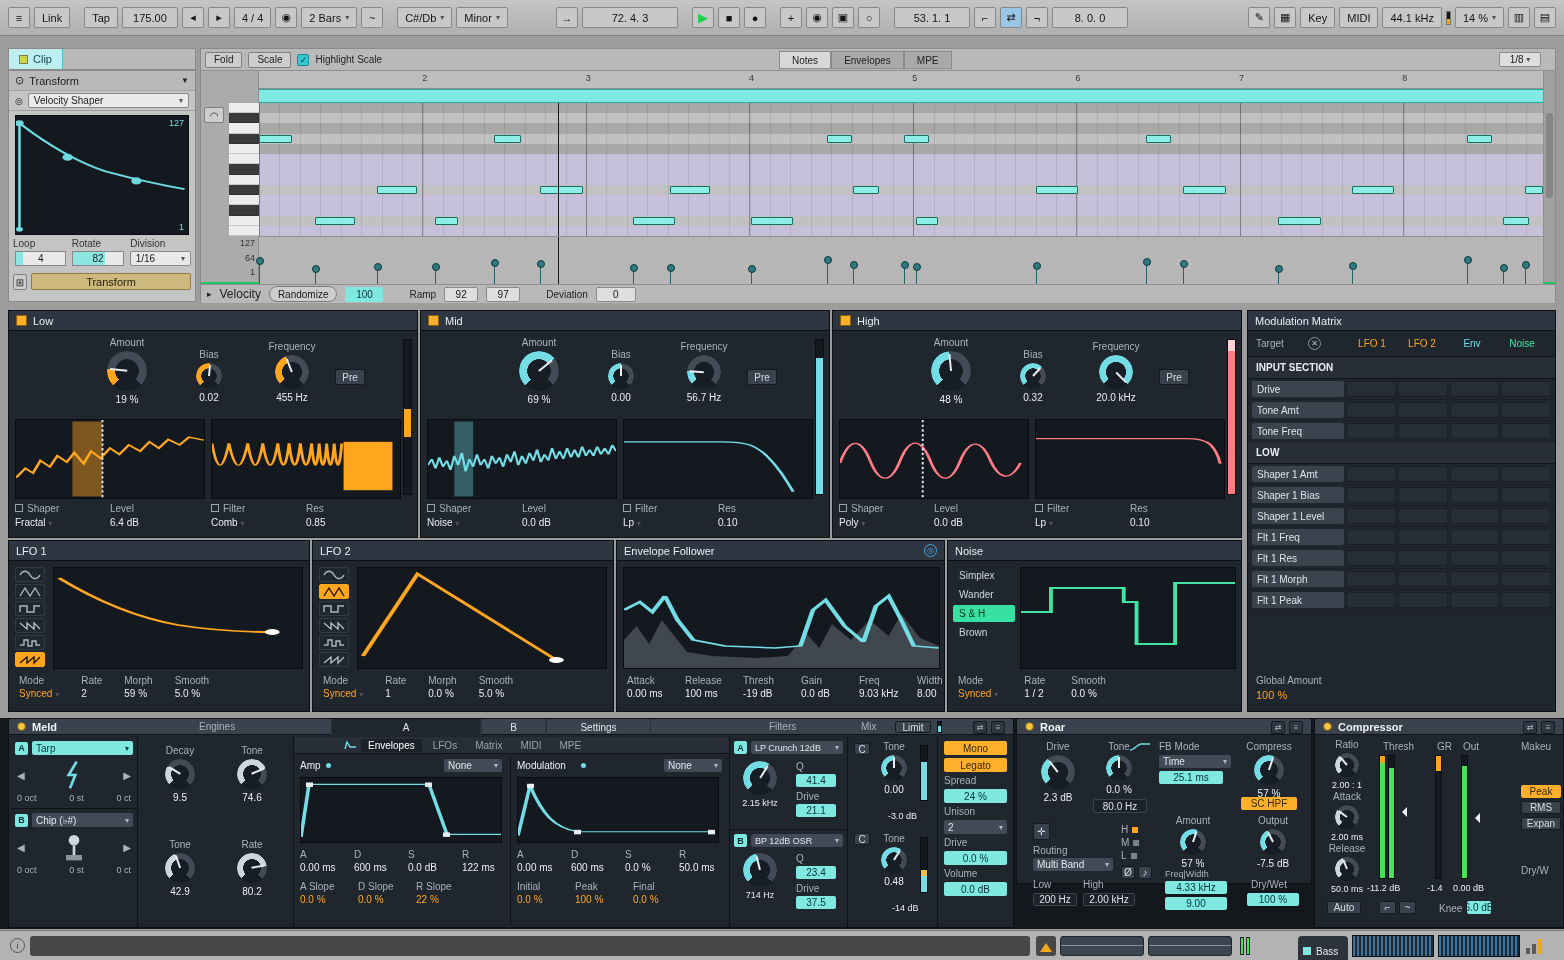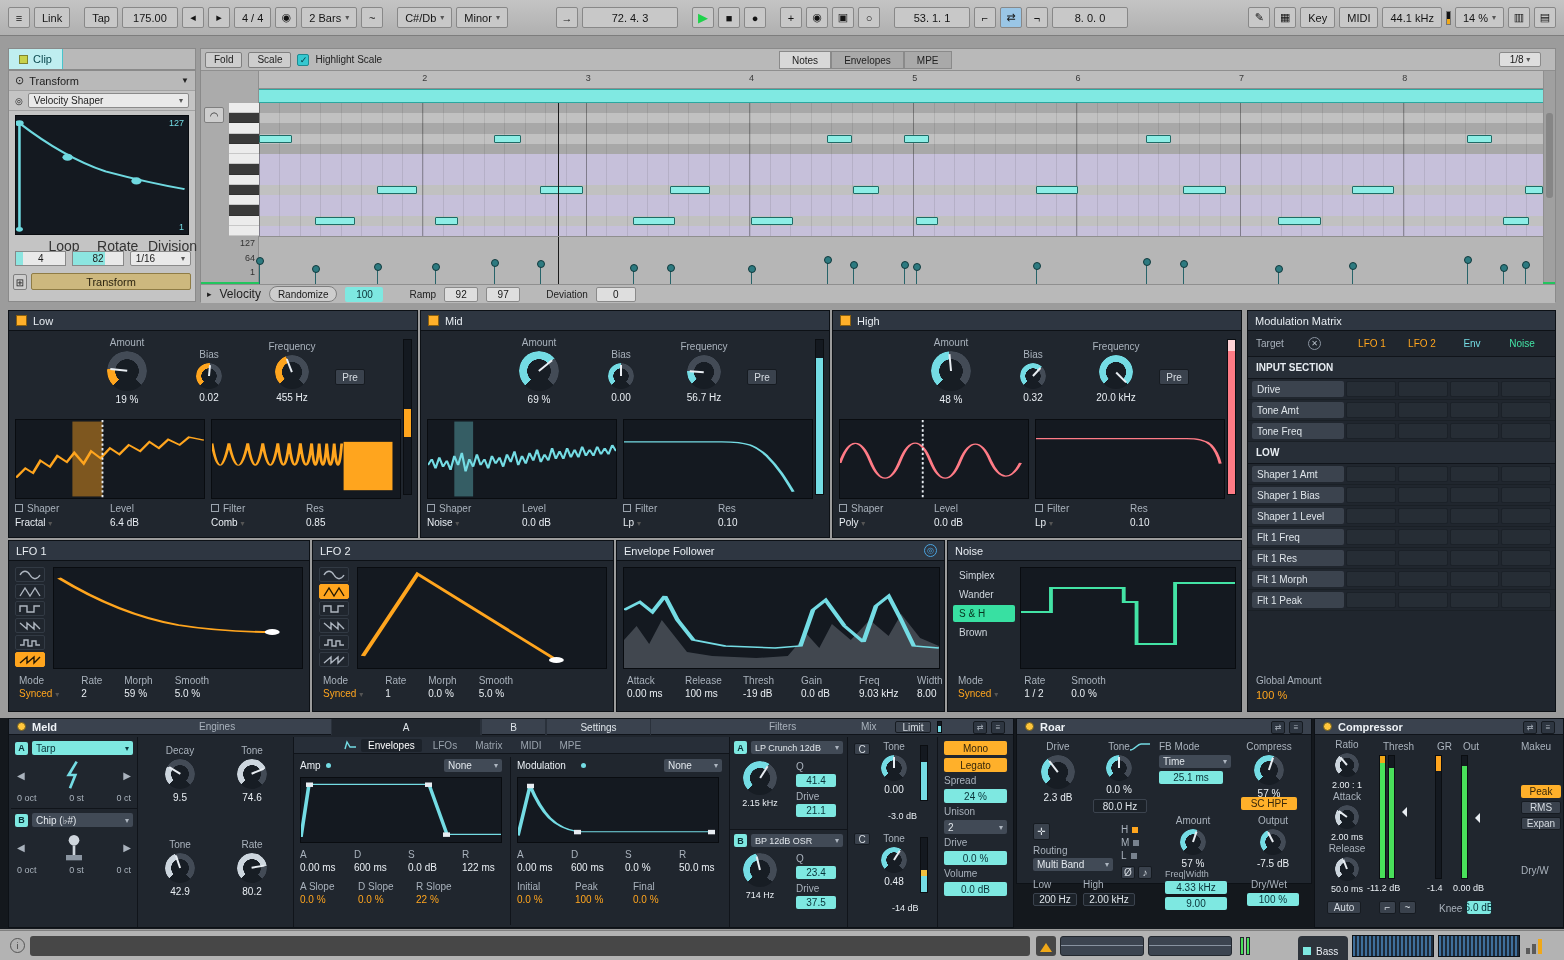--- a/index.html
+++ b/index.html
@@ -193,21 +193,21 @@
       <line x1="2" y1="96" x2="2" y2="5" stroke="#6fd9e0" stroke-width="1.5"></line>
       <path d="M2,6 C18,24 34,38 52,47 C70,54 86,59 98,62" fill="none" stroke="#6fd9e0" stroke-width="1.6"></path>
       <circle cx="2" cy="6" r="2.5" fill="#6fd9e0"></circle>
         <circle cx="30" cy="35" r="3" fill="#6fd9e0"></circle>
         <circle cx="70" cy="55" r="3" fill="#6fd9e0"></circle>
         <circle cx="2" cy="96" r="2" fill="#6fd9e0"></circle>
     </svg>
     <span class="ab ct" style="right:4px;top:2px;font-size:9px">127</span>
     <span class="ab ct" style="right:4px;bottom:2px;font-size:9px">1</span>
   </div>
-  <div class="ab" style="left:12px;top:167px;width:176px;display:flex;text-align:right;font-size:14px;color:#333">
+  <div class="ab" style="left:4px;top:167px;width:176px;display:flex;text-align:left;font-size:10px;color:#333">
     <span style="flex:1">Loop</span>
     <span style="flex:1">Rotate</span>
     <span style="flex:1">Division</span>
   </div>
   <div class="ab" style="left:6px;top:180px;width:176px;display:flex;gap:6px">
     <span class="lslider" style="flex:1">
         <i style="width:14%"></i>
         <b>4</b>
       </span>
     <span class="lslider" style="flex:1">

